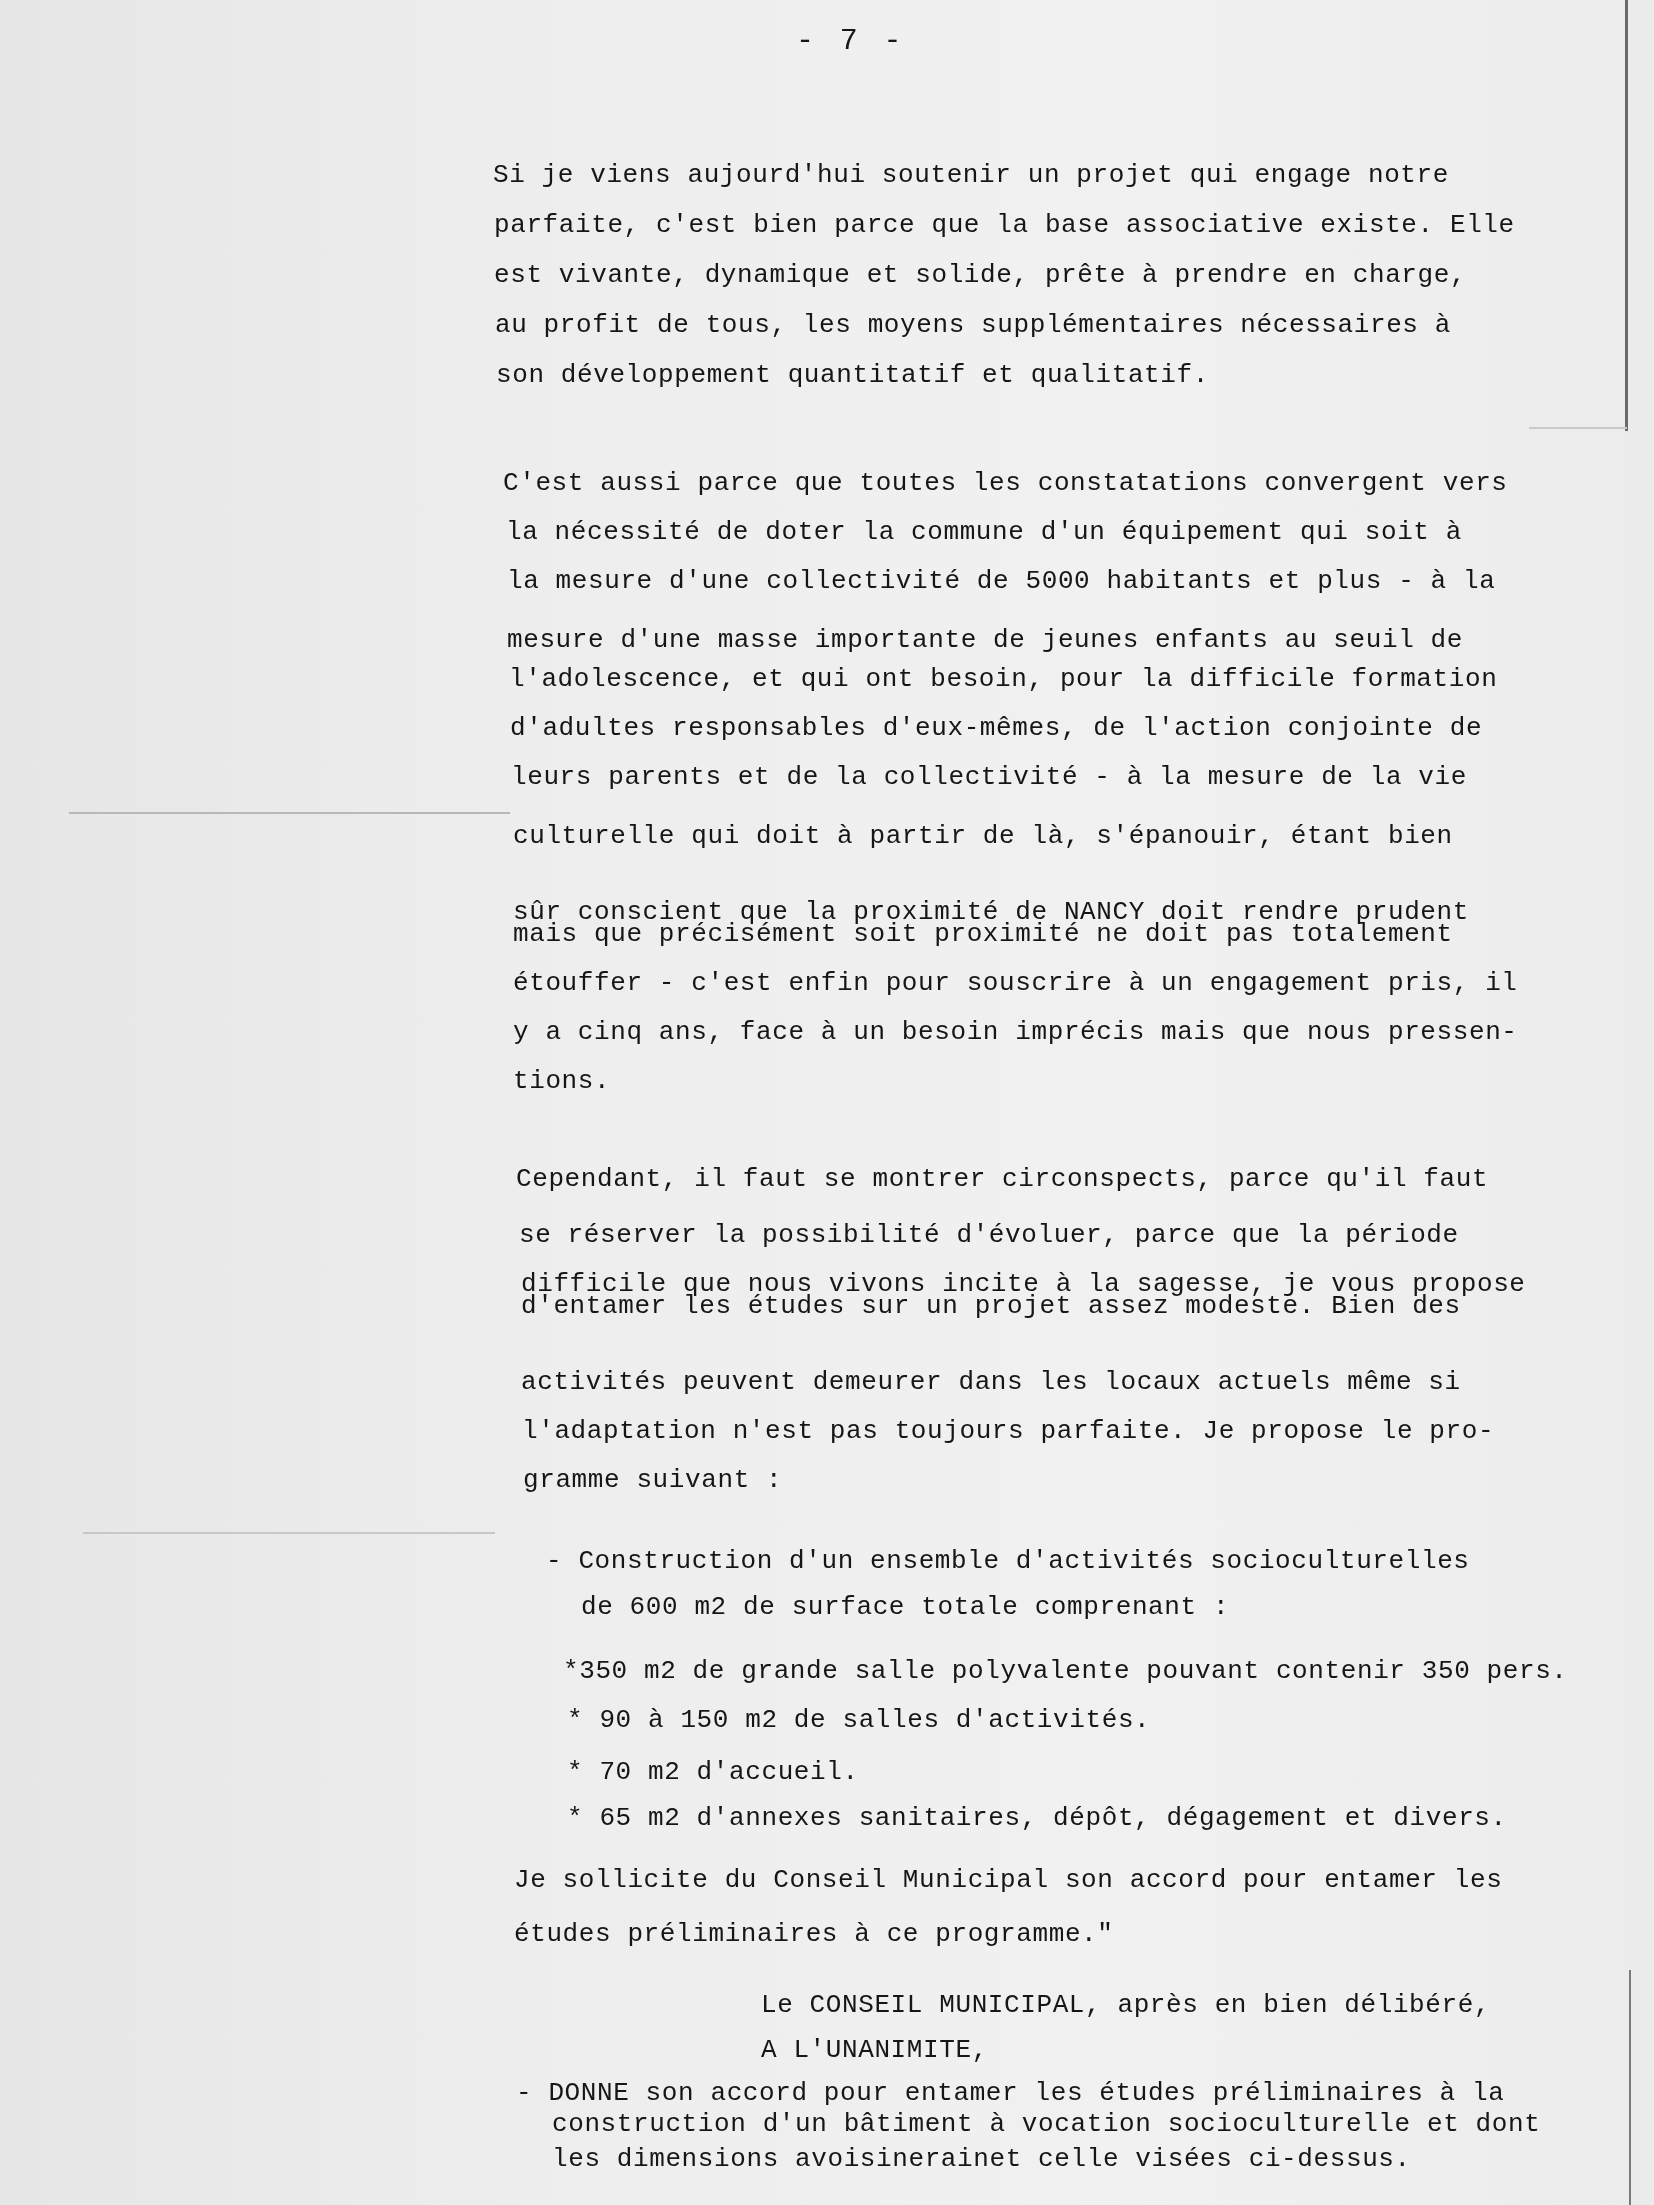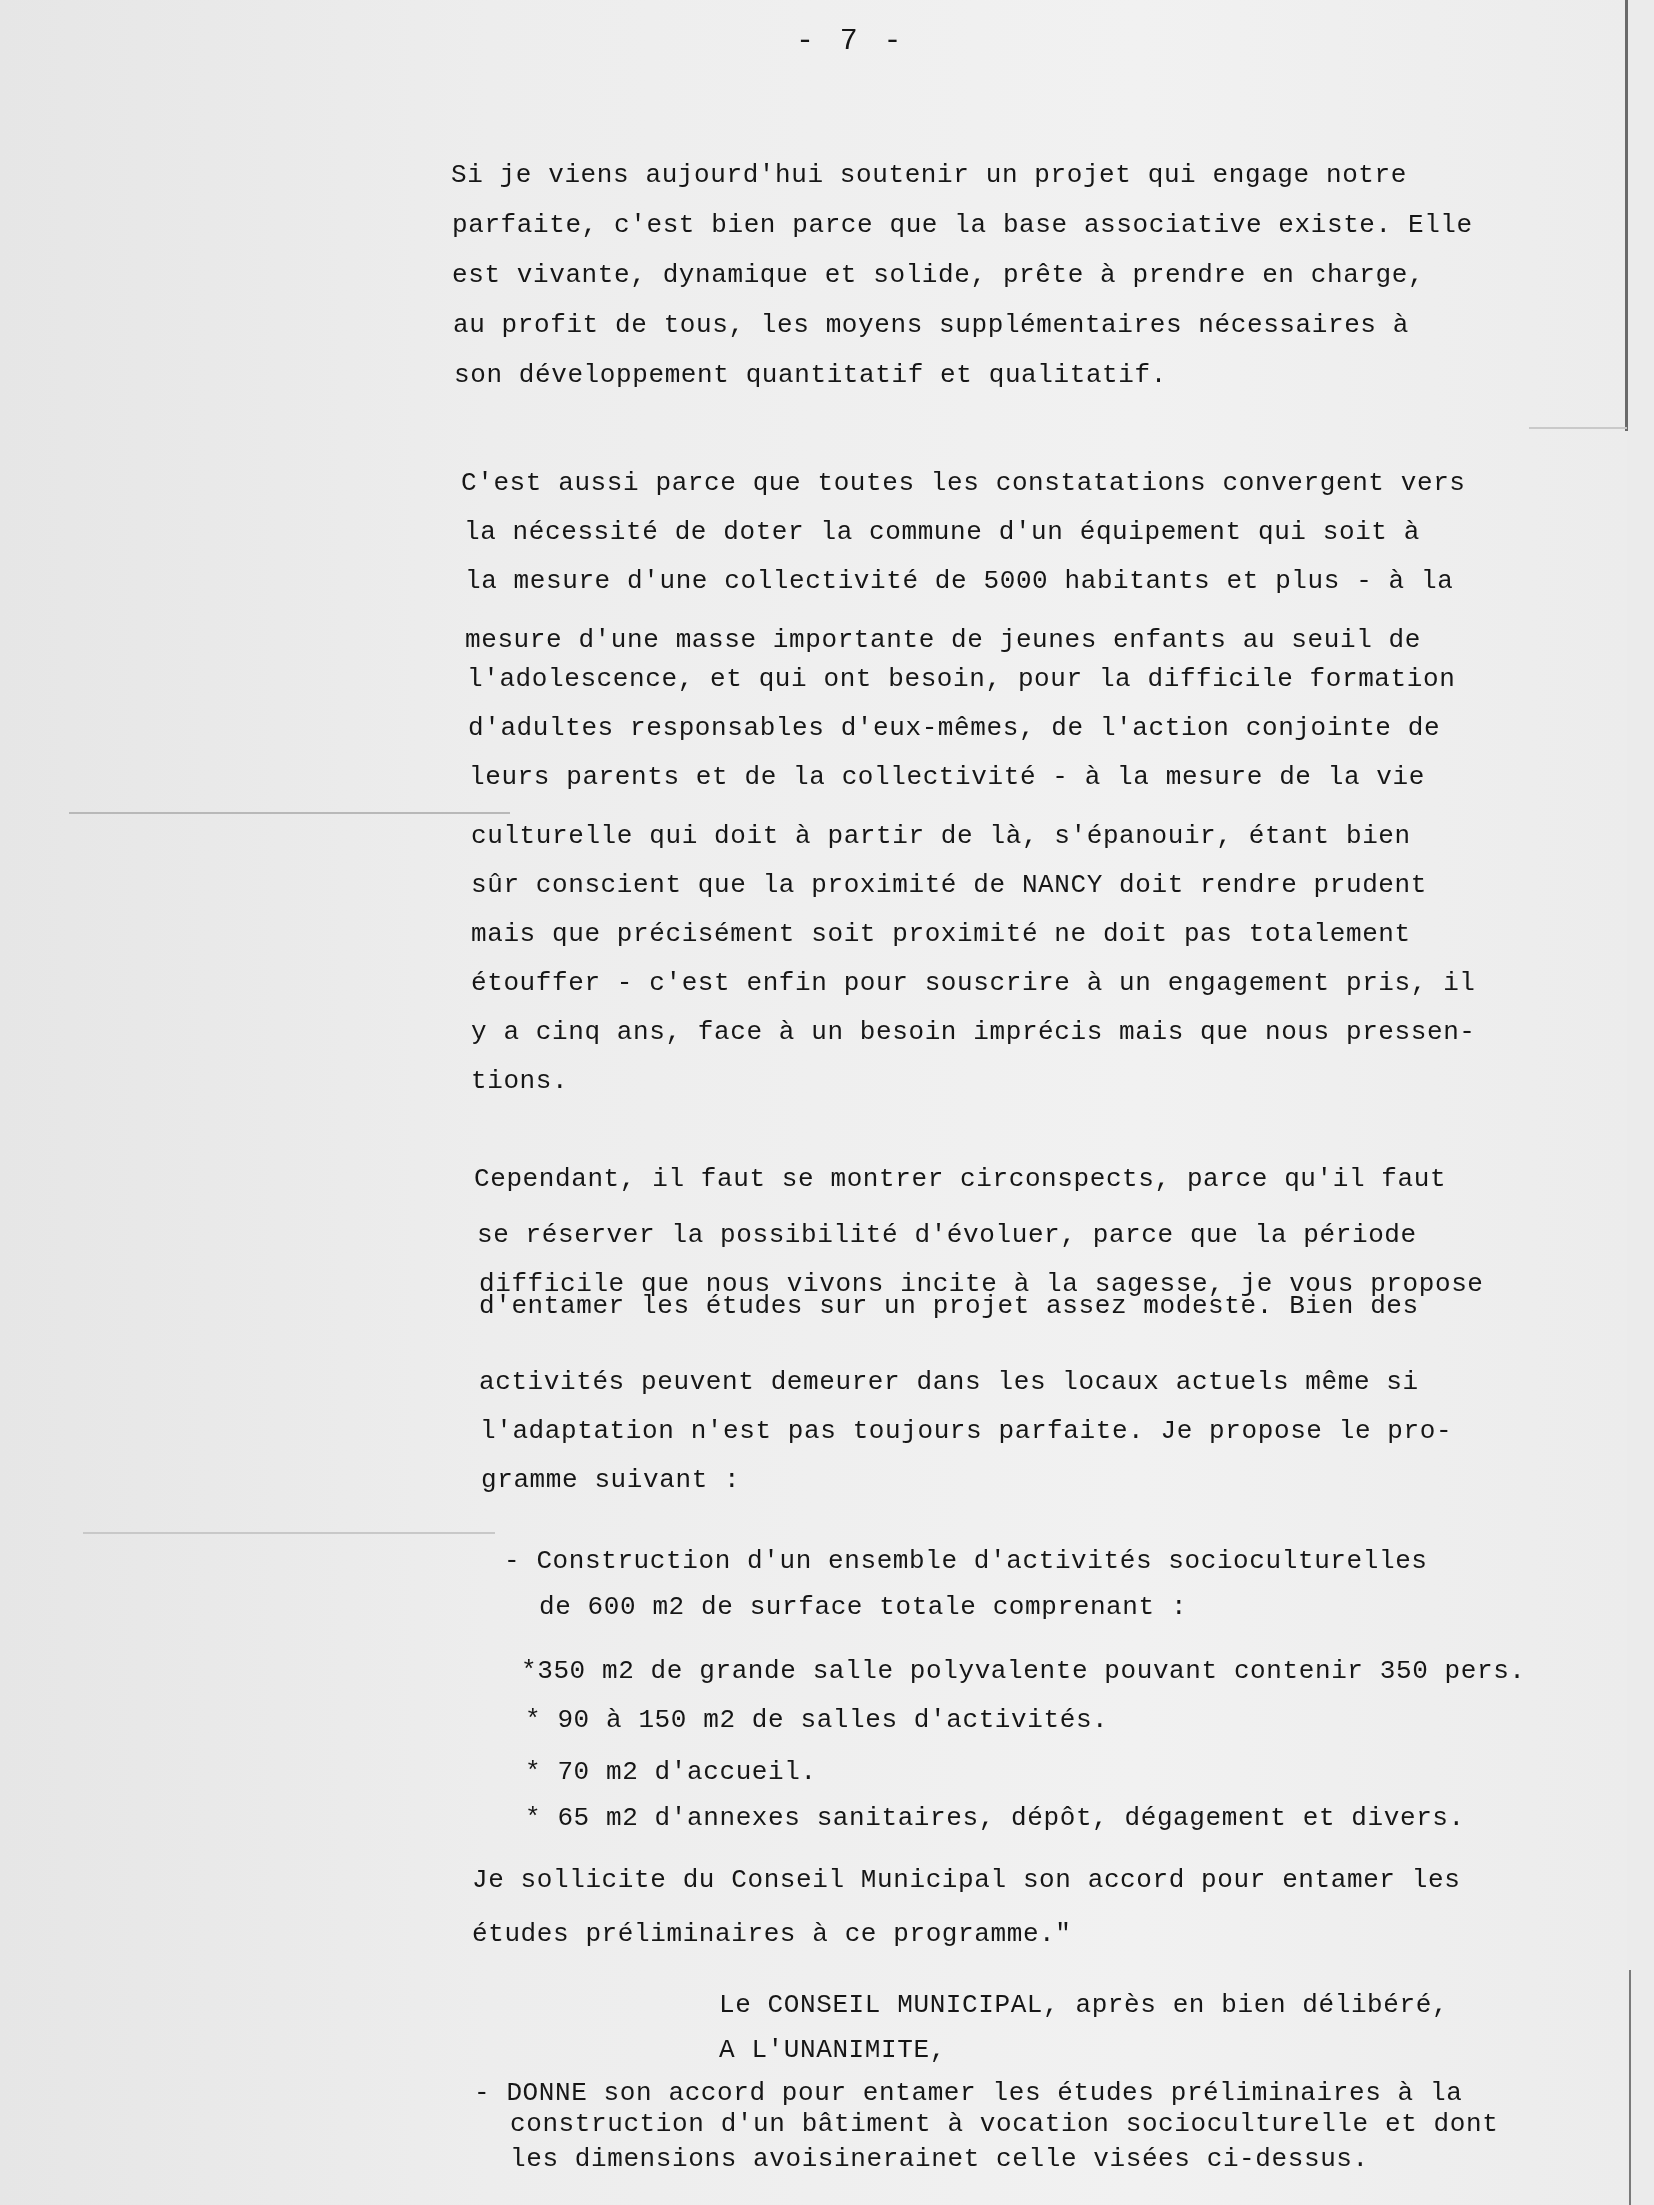--- a/index.html
+++ b/index.html
@@ -23,21 +23,21 @@
   .fold {
     position: absolute; height: 2px; background: #b8b8b8;
   }
   .fold.f1 { left: 69px; top: 812px; width: 441px; }
   .fold.f2 { left: 83px; top: 1532px; width: 412px; background: #c8c8c8; }
   .fold.f3 { left: 1529px; top: 427px; width: 98px; background: #c9c9c9; }
   .pagenum {
     position: absolute; left: 796px; top: 23.5px; font-size: 30px; letter-spacing: 3.9px;
   }
   .line {
-    position: absolute; white-space: pre; font-size: 26px; letter-spacing: 0.6px;
+    position: absolute; white-space: pre; font-size: 26px; letter-spacing: 0.6px; margin-left: 42px;
   }
 </style>
 </head>
 <body>
 
 <div class="page">
   <div class="edge-right"></div>
   <div class="edge-right2"></div>
   <div class="fold f1"></div>
   <div class="fold f2"></div>
@@ -55,21 +55,21 @@
 
   <div>
     <div class="line" style="left:461px;top:468px">C'est aussi parce que toutes les constatations convergent vers</div>
     <div class="line" style="left:464px;top:517px">la nécessité de doter la commune d'un équipement qui soit à</div>
     <div class="line" style="left:465px;top:566px">la mesure d'une collectivité de 5000 habitants et plus - à la</div>
     <div class="line" style="left:465px;top:625px">mesure d'une masse importante de jeunes enfants au seuil de</div>
     <div class="line" style="left:467px;top:664px">l'adolescence, et qui ont besoin, pour la difficile formation</div>
     <div class="line" style="left:468px;top:713px">d'adultes responsables d'eux-mêmes, de l'action conjointe de</div>
     <div class="line" style="left:469px;top:762px">leurs parents et de la collectivité - à la mesure de la vie</div>
     <div class="line" style="left:471px;top:821px">culturelle qui doit à partir de là, s'épanouir, étant bien</div>
-    <div class="line" style="left:471px;top:870px">sûr conscient que la proximité de NANCY doit rendre prudent</div>
+    <div class="line" style="left:471px;top:897px">sûr conscient que la proximité de NANCY doit rendre prudent</div>
     <div class="line" style="left:471px;top:919px">mais que précisément soit proximité ne doit pas totalement</div>
     <div class="line" style="left:471px;top:968px">étouffer - c'est enfin pour souscrire à un engagement pris, il</div>
     <div class="line" style="left:471px;top:1017px">y a cinq ans, face à un besoin imprécis mais que nous pressen-</div>
     <div class="line" style="left:471px;top:1066px">tions.</div>
   </div>
 
   <div>
     <div class="line" style="left:474px;top:1164px">Cependant, il faut se montrer circonspects, parce qu'il faut</div>
     <div class="line" style="left:477px;top:1220px">se réserver la possibilité d'évoluer, parce que la période</div>
     <div class="line" style="left:479px;top:1269px">difficile que nous vivons incite à la sagesse, je vous propose</div>

